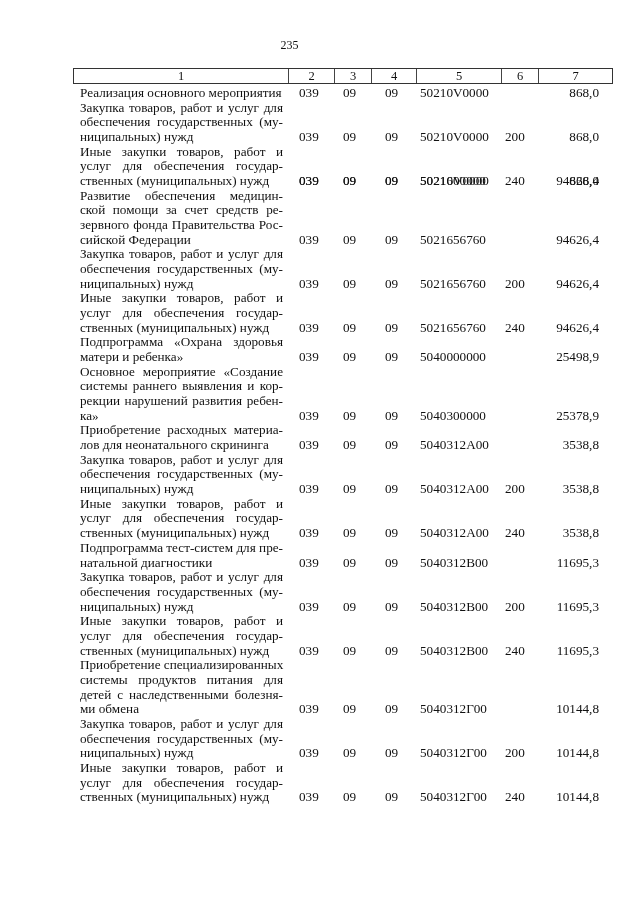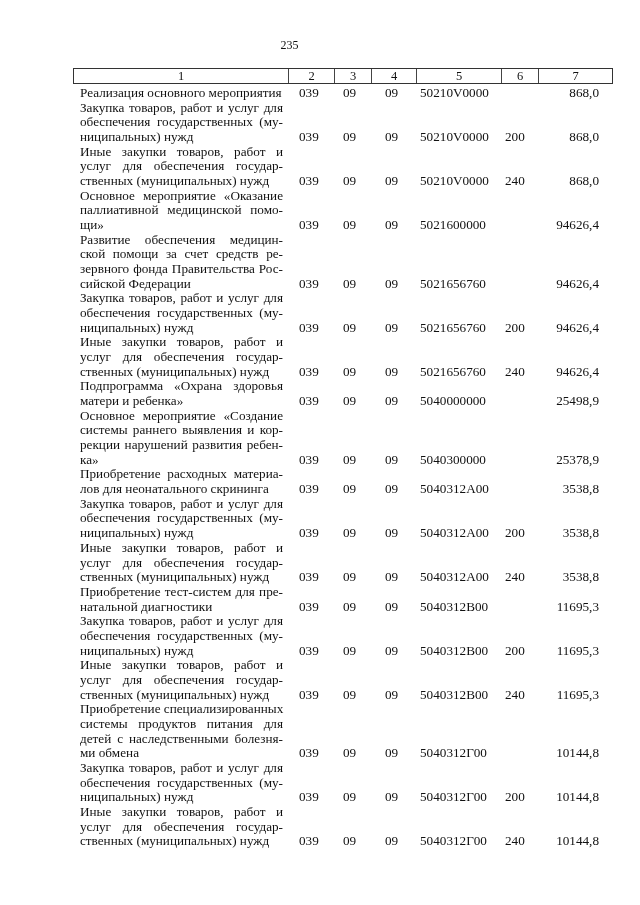--- a/index.html
+++ b/index.html
@@ -90,25 +90,20 @@
           <span class="line last">ственных (муниципальных) нужд</span>
         </div>
         <span class="cell col2">039</span>
         <span class="cell col3">09</span>
         <span class="cell col4">09</span>
         <span class="cell col5">50210V0000</span>
         <span class="cell col6">240</span>
         <span class="cell col7">868,0</span>
       </div>
       <div class="row">
-        <div class="c1">
-          <span class="line">Основное мероприятие «Оказание</span>
-          <span class="line">паллиативной медицинской помо-</span>
-          <span class="line last">щи»</span>
-        </div>
         <span class="cell col2">039</span>
         <span class="cell col3">09</span>
         <span class="cell col4">09</span>
         <span class="cell col5">5021600000</span>
         <span class="cell col6"></span>
         <span class="cell col7">94626,4</span>
       </div>
       <div class="row">
         <div class="c1">
           <span class="line">Развитие обеспечения медицин-</span>
@@ -208,21 +203,21 @@
         </div>
         <span class="cell col2">039</span>
         <span class="cell col3">09</span>
         <span class="cell col4">09</span>
         <span class="cell col5">5040312A00</span>
         <span class="cell col6">240</span>
         <span class="cell col7">3538,8</span>
       </div>
       <div class="row">
         <div class="c1">
-          <span class="line">Приобретение тест-систем для пре-</span>
+          <span class="line">Подпрограмма тест-систем для пре-</span>
           <span class="line last">натальной диагностики</span>
         </div>
         <span class="cell col2">039</span>
         <span class="cell col3">09</span>
         <span class="cell col4">09</span>
         <span class="cell col5">5040312B00</span>
         <span class="cell col6"></span>
         <span class="cell col7">11695,3</span>
       </div>
       <div class="row">

